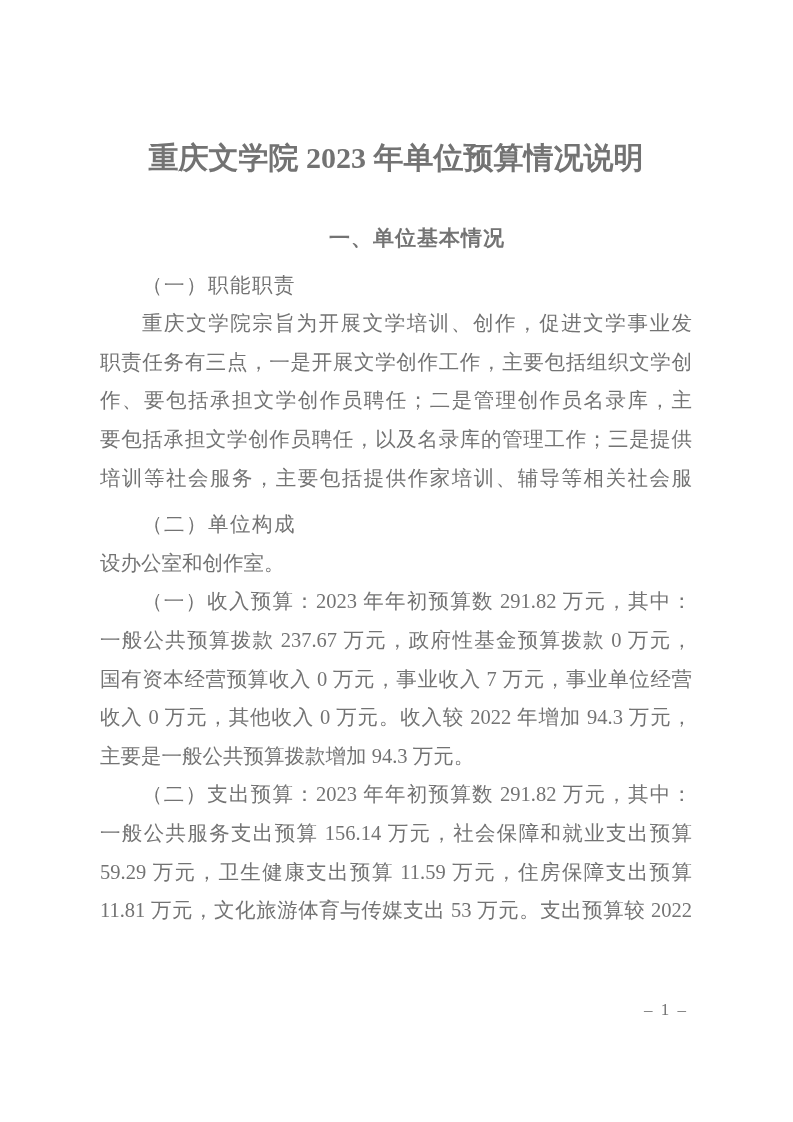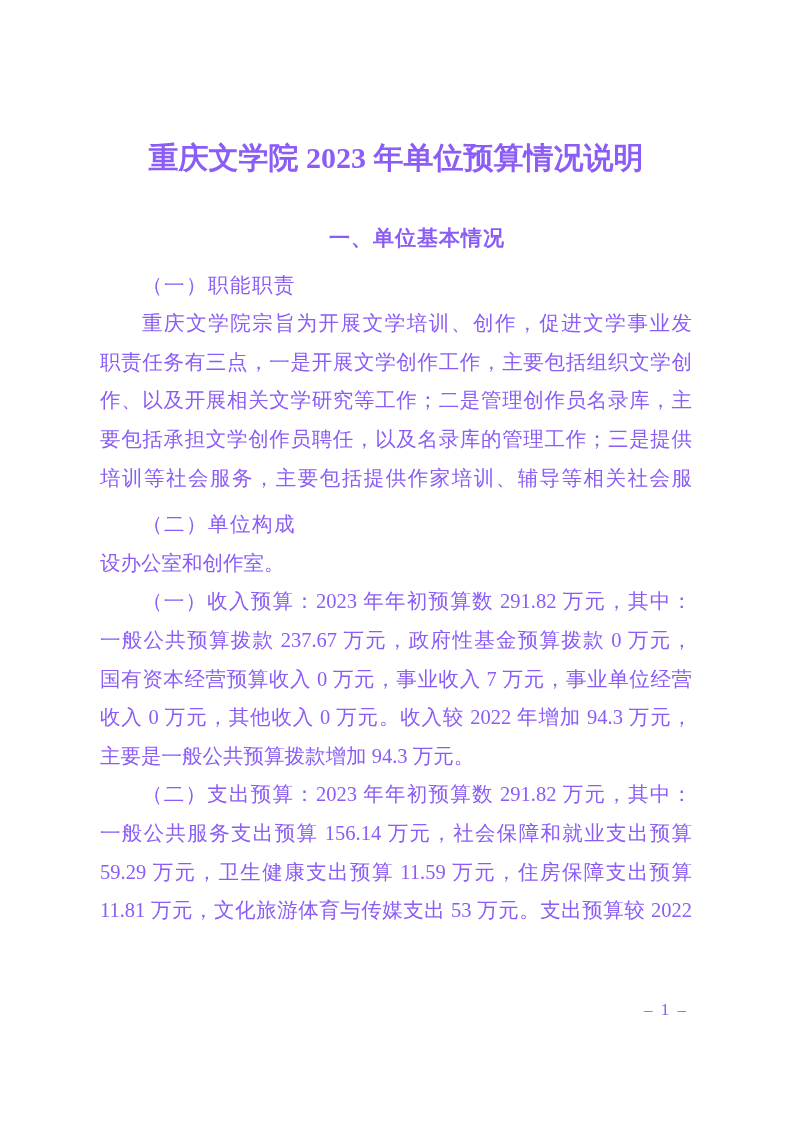--- a/index.html
+++ b/index.html
@@ -74,29 +74,29 @@
     text-align: right;
     padding-right: 4px;
     box-sizing: border-box;
     font-size: 17px;
     letter-spacing: 2px;
   }
 </style>
 </head>
 <body>
 
-<div class="page" style="color: #8b5cf6; background: rgb(255, 255, 255);">
+<div class="page" style="color: #737373; background: rgb(255, 255, 255);">
   <h1 class="doc-title">重庆文学院 2023 年单位预算情况说明</h1>
 
   <div class="rows">
       <div class="row heading">一、单位基本情况</div>
       <div class="row subheading">（一）职能职责</div>
       <div class="row pline indent jline">重庆文学院宗旨为开展文学培训、创作，促进文学事业发展。</div>
       <div class="row pline jline">职责任务有三点，一是开展文学创作工作，主要包括组织文学创</div>
-      <div class="row pline jline">作、以及开展相关文学研究等工作；二是管理创作员名录库，主</div>
+      <div class="row pline jline">作、要包括承担文学创作员聘任；二是管理创作员名录库，主</div>
       <div class="row pline jline">要包括承担文学创作员聘任，以及名录库的管理工作；三是提供</div>
       <div class="row pline jline">培训等社会服务，主要包括提供作家培训、辅导等相关社会服务。</div>
       <div class="row subheading">（二）单位构成</div>
       <div class="row pline">设办公室和创作室。</div>
       <div class="row pline indent jline">（一）收入预算：2023 年年初预算数 291.82 万元，其中：</div>
       <div class="row pline jline">一般公共预算拨款 237.67 万元，政府性基金预算拨款 0 万元，</div>
       <div class="row pline jline">国有资本经营预算收入 0 万元，事业收入 7 万元，事业单位经营</div>
       <div class="row pline jline">收入 0 万元，其他收入 0 万元。收入较 2022 年增加 94.3 万元，</div>
       <div class="row pline">主要是一般公共预算拨款增加 94.3 万元。</div>
       <div class="row pline indent jline">（二）支出预算：2023 年年初预算数 291.82 万元，其中：</div>

